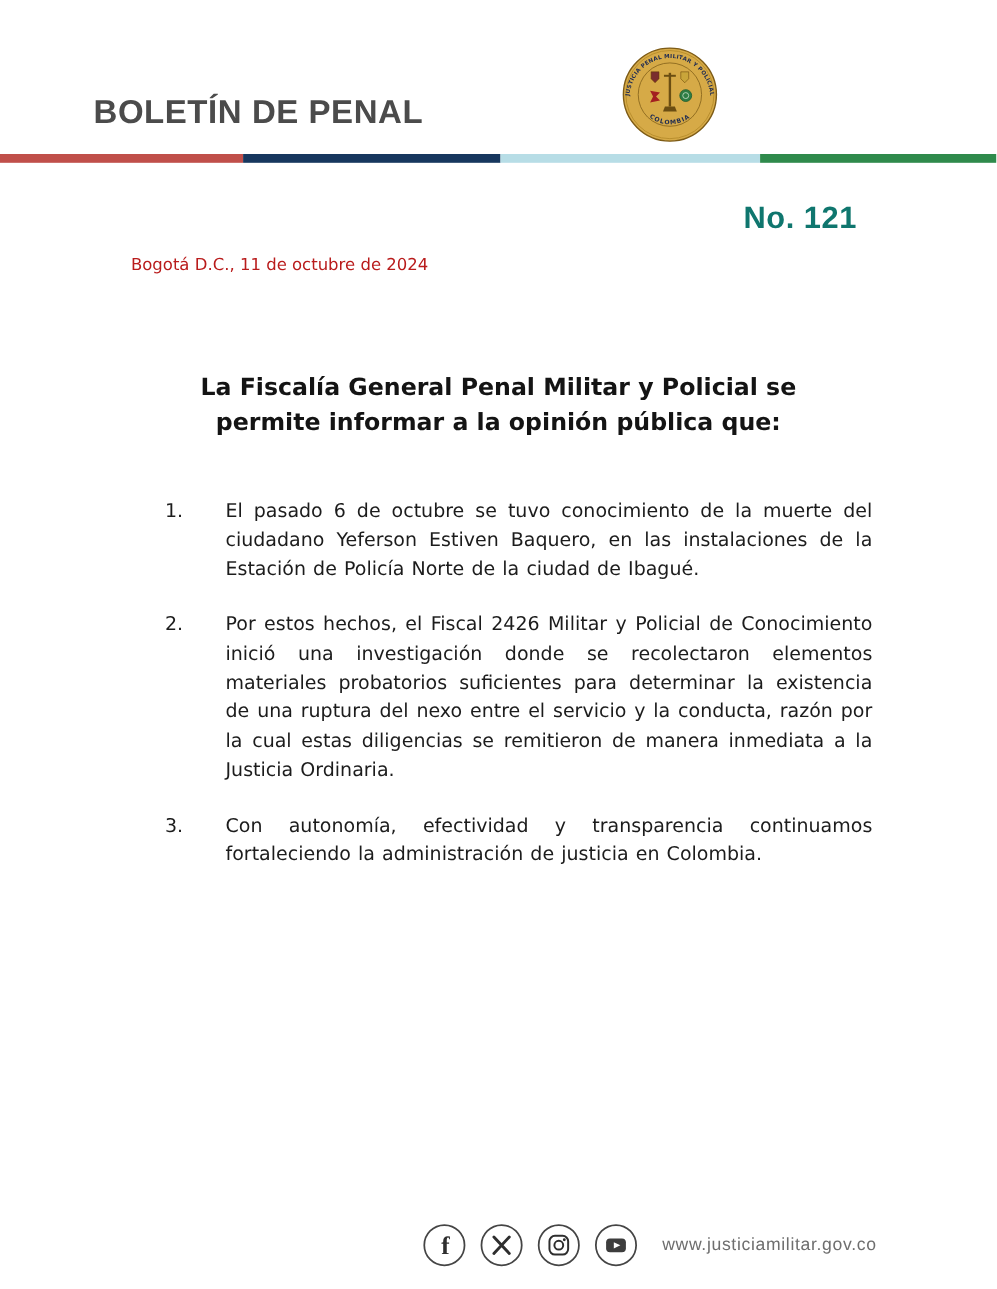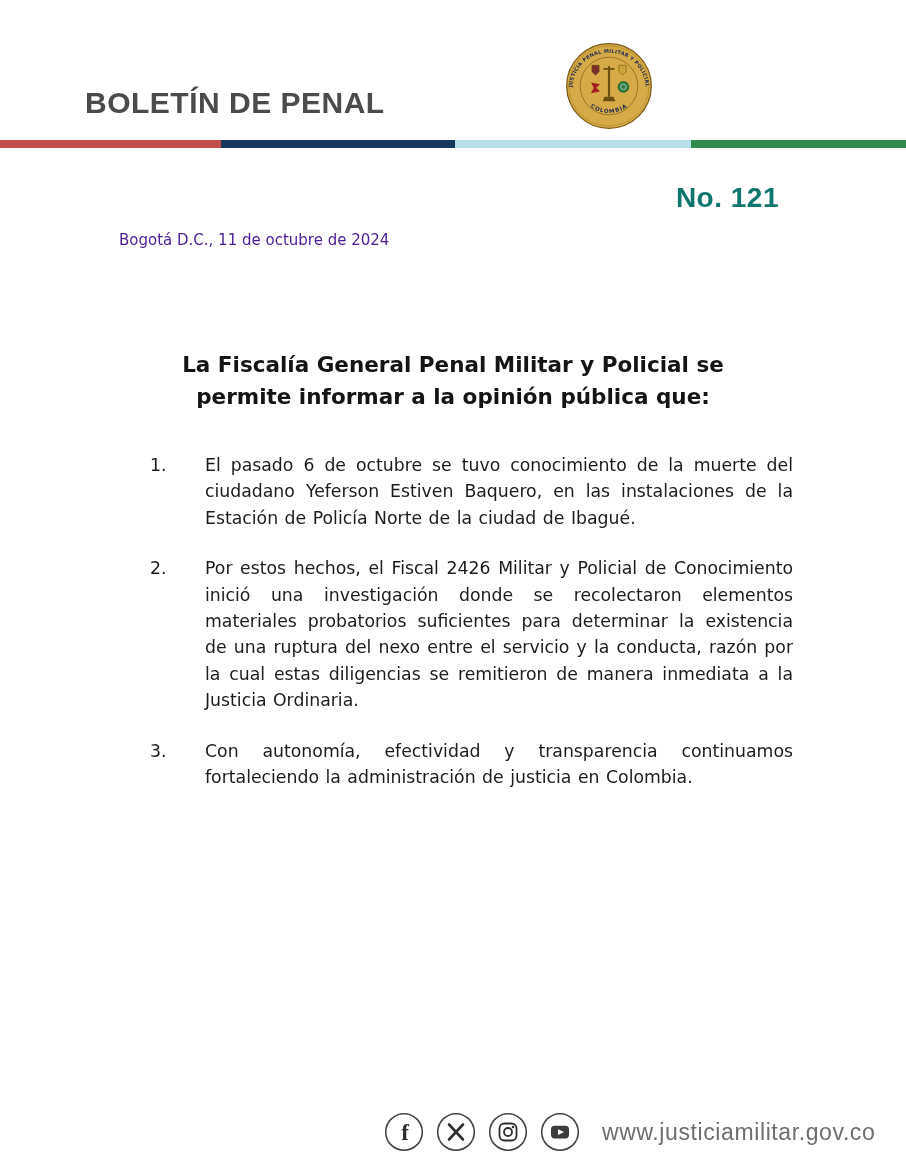--- a/index.html
+++ b/index.html
@@ -43,31 +43,31 @@
   .divider span:nth-child(4){width:23.7%;}
   
   .bulletin-no{
     position:absolute;right:127px;top:182px;
     font-size:28px;font-weight:bold;color:#0f766e;
     letter-spacing:.5px;
   }
   .dateline{
     position:absolute;left:119px;top:231px;
     font-family:"DejaVu Sans",sans-serif;
-    font-size:15px;color:#4c1d95;
+    font-size:15px;color:#b91c1c;
   }
   
   .doc-title{
     position:absolute;left:0;top:337px;width:906px;
     margin:0;text-align:center;
     font-family:"DejaVu Sans",sans-serif;
     font-size:21.5px;font-weight:bold;color:#141414;
     line-height:32px;
   }
-  .doc-title > div{max-width:620px;margin:12px auto;}
+  .doc-title > div{max-width:620px;margin:0 auto;}
   .items{
     position:absolute;left:150px;top:452px;width:645px;
     font-family:"DejaVu Sans",sans-serif;
     font-size:17.3px;color:#1c1c1c;line-height:26.4px;
   }
   .item{display:flex;margin-bottom:24px;}
   .item .num{width:55px;flex:0 0 55px;}
   .item .txt{
     width:588px;flex:0 0 588px;
     text-align:justify;text-align-last:left;
@@ -75,21 +75,21 @@
   }
   
   .footer{
     position:absolute;left:384px;top:1112px;
     display:flex;align-items:center;
   }
   .social{display:flex;align-items:center;gap:12px;}
   .social svg{display:block;}
   .site{
     margin-left:22px;
-    font-size:23px;color:#6e6e6e;letter-spacing:.6px;
+    font-size:16px;color:#6e6e6e;letter-spacing:.6px;
   }
 </style>
 </head>
 <body>
 
 <div class="page">
 
   <h1 class="hdr-title">BOLETÍN DE PENAL</h1>
 
   <div class="seal">

